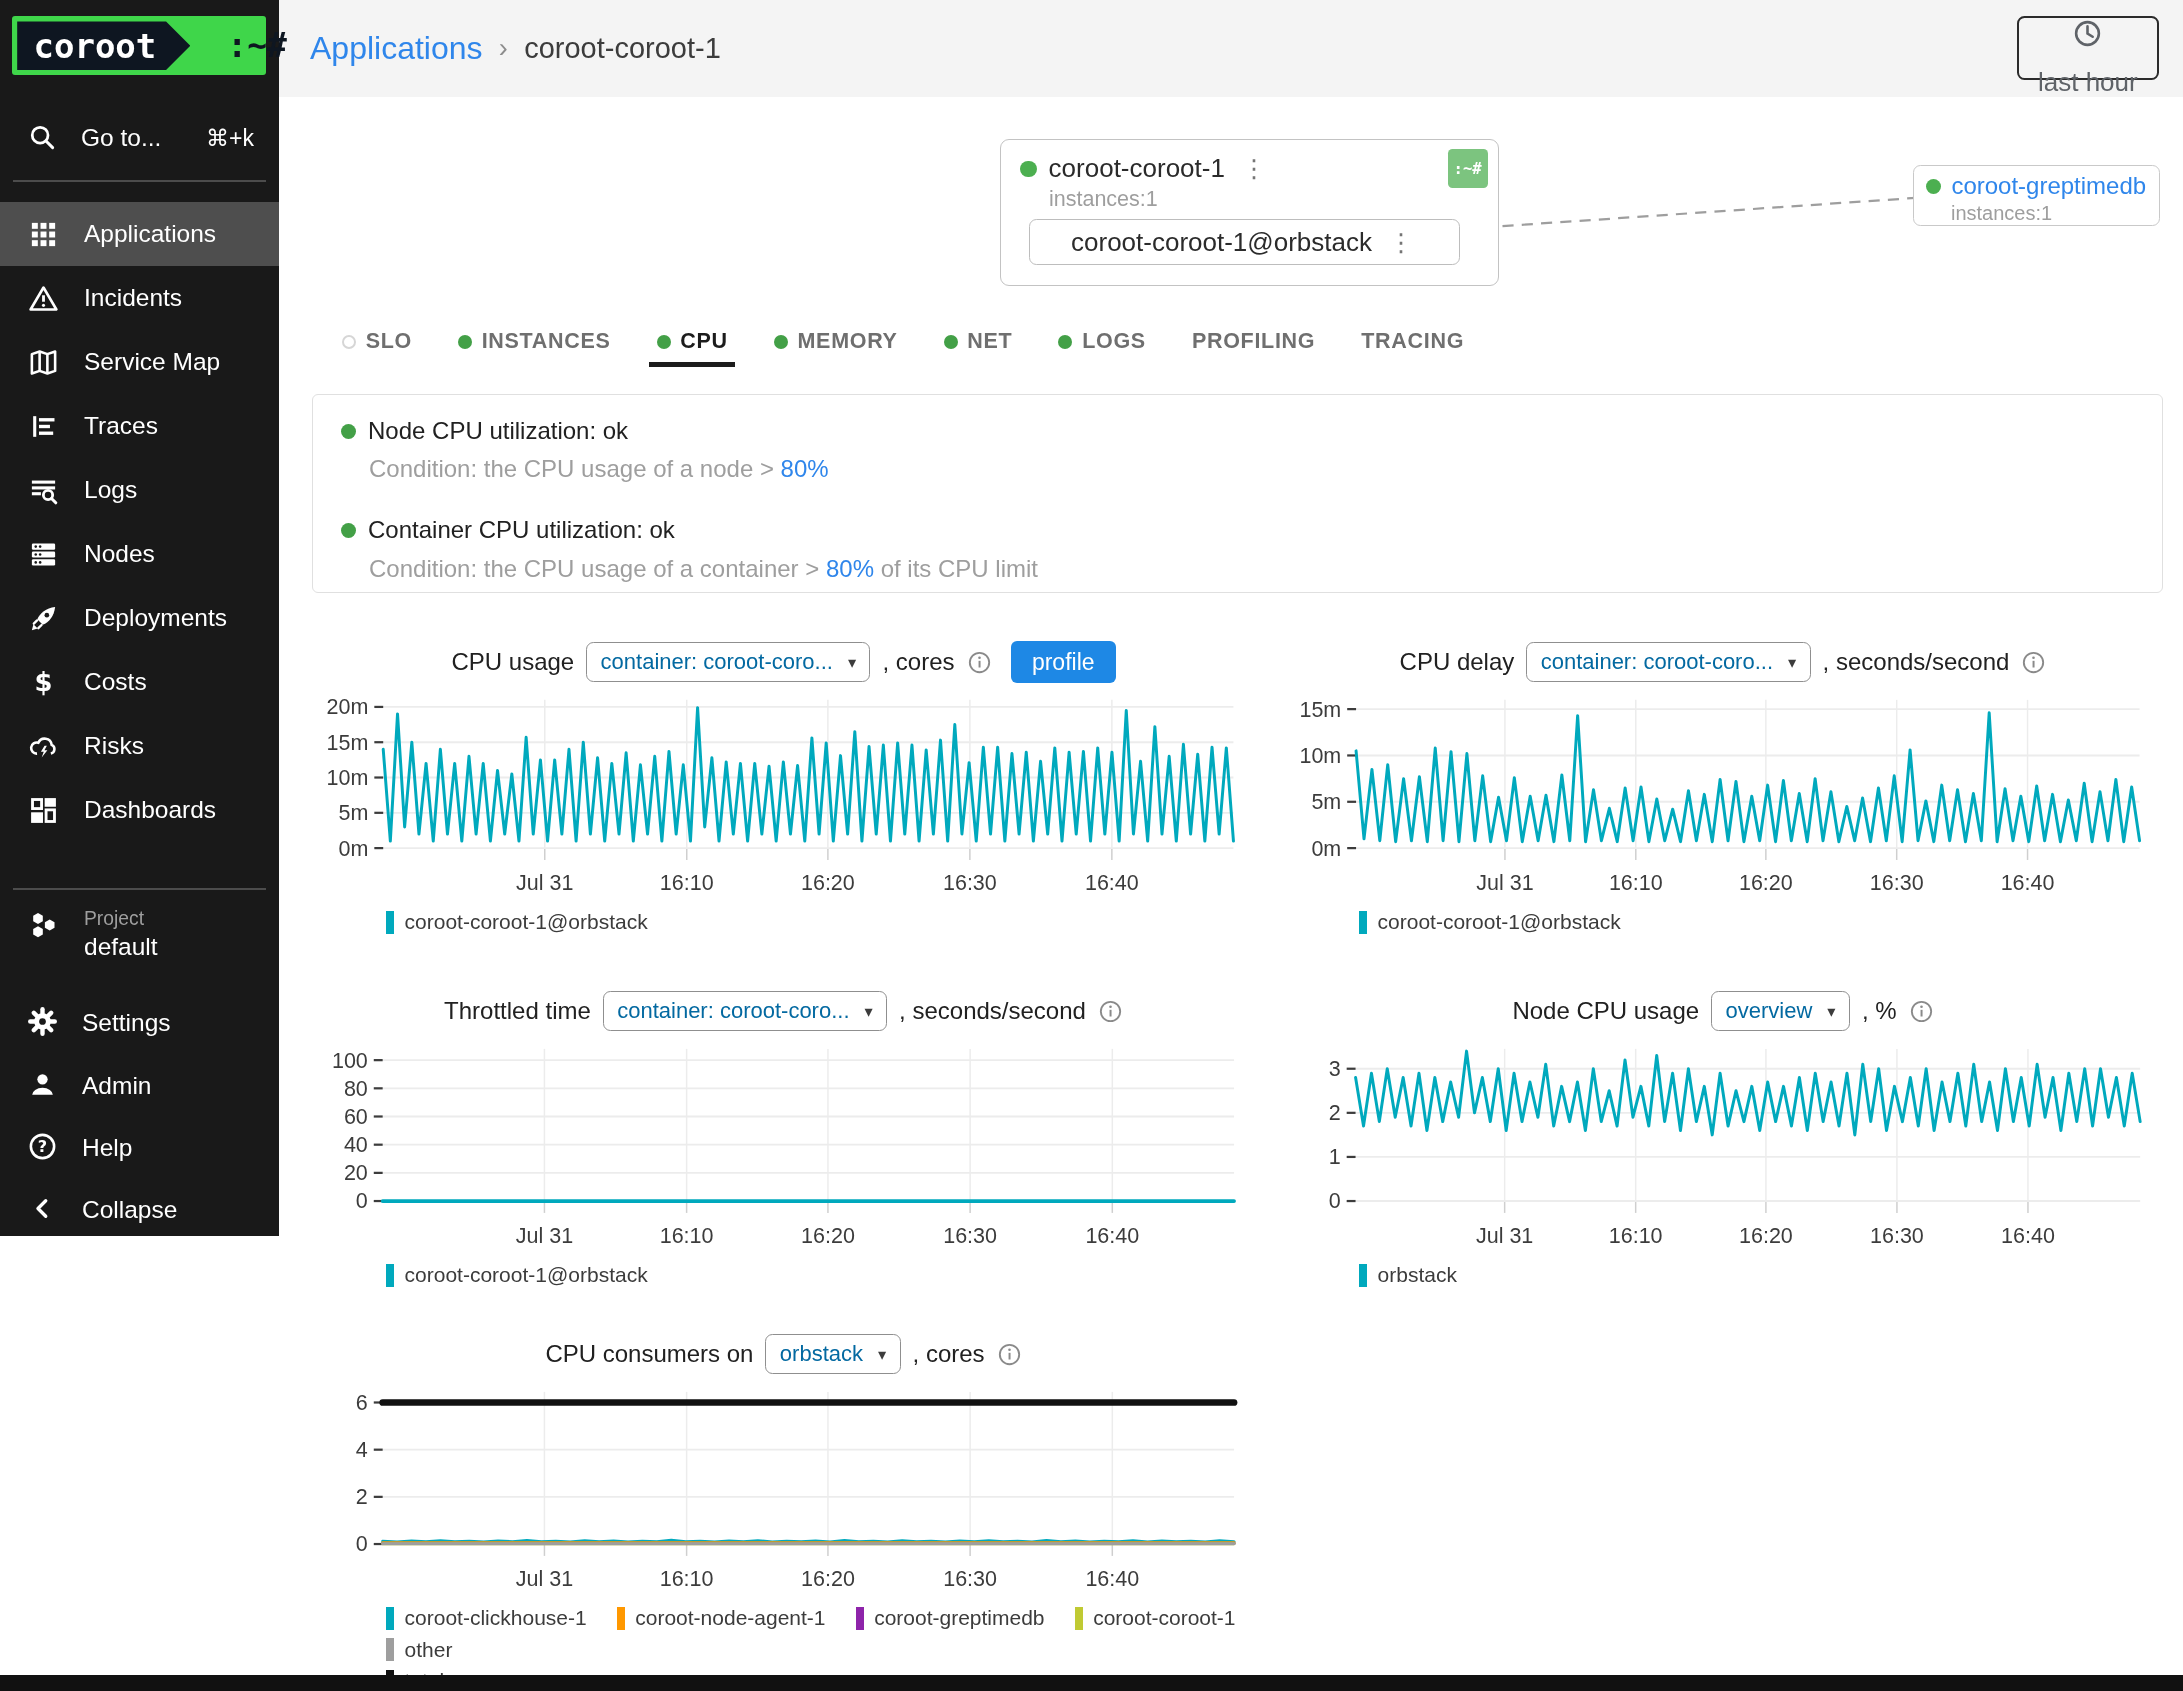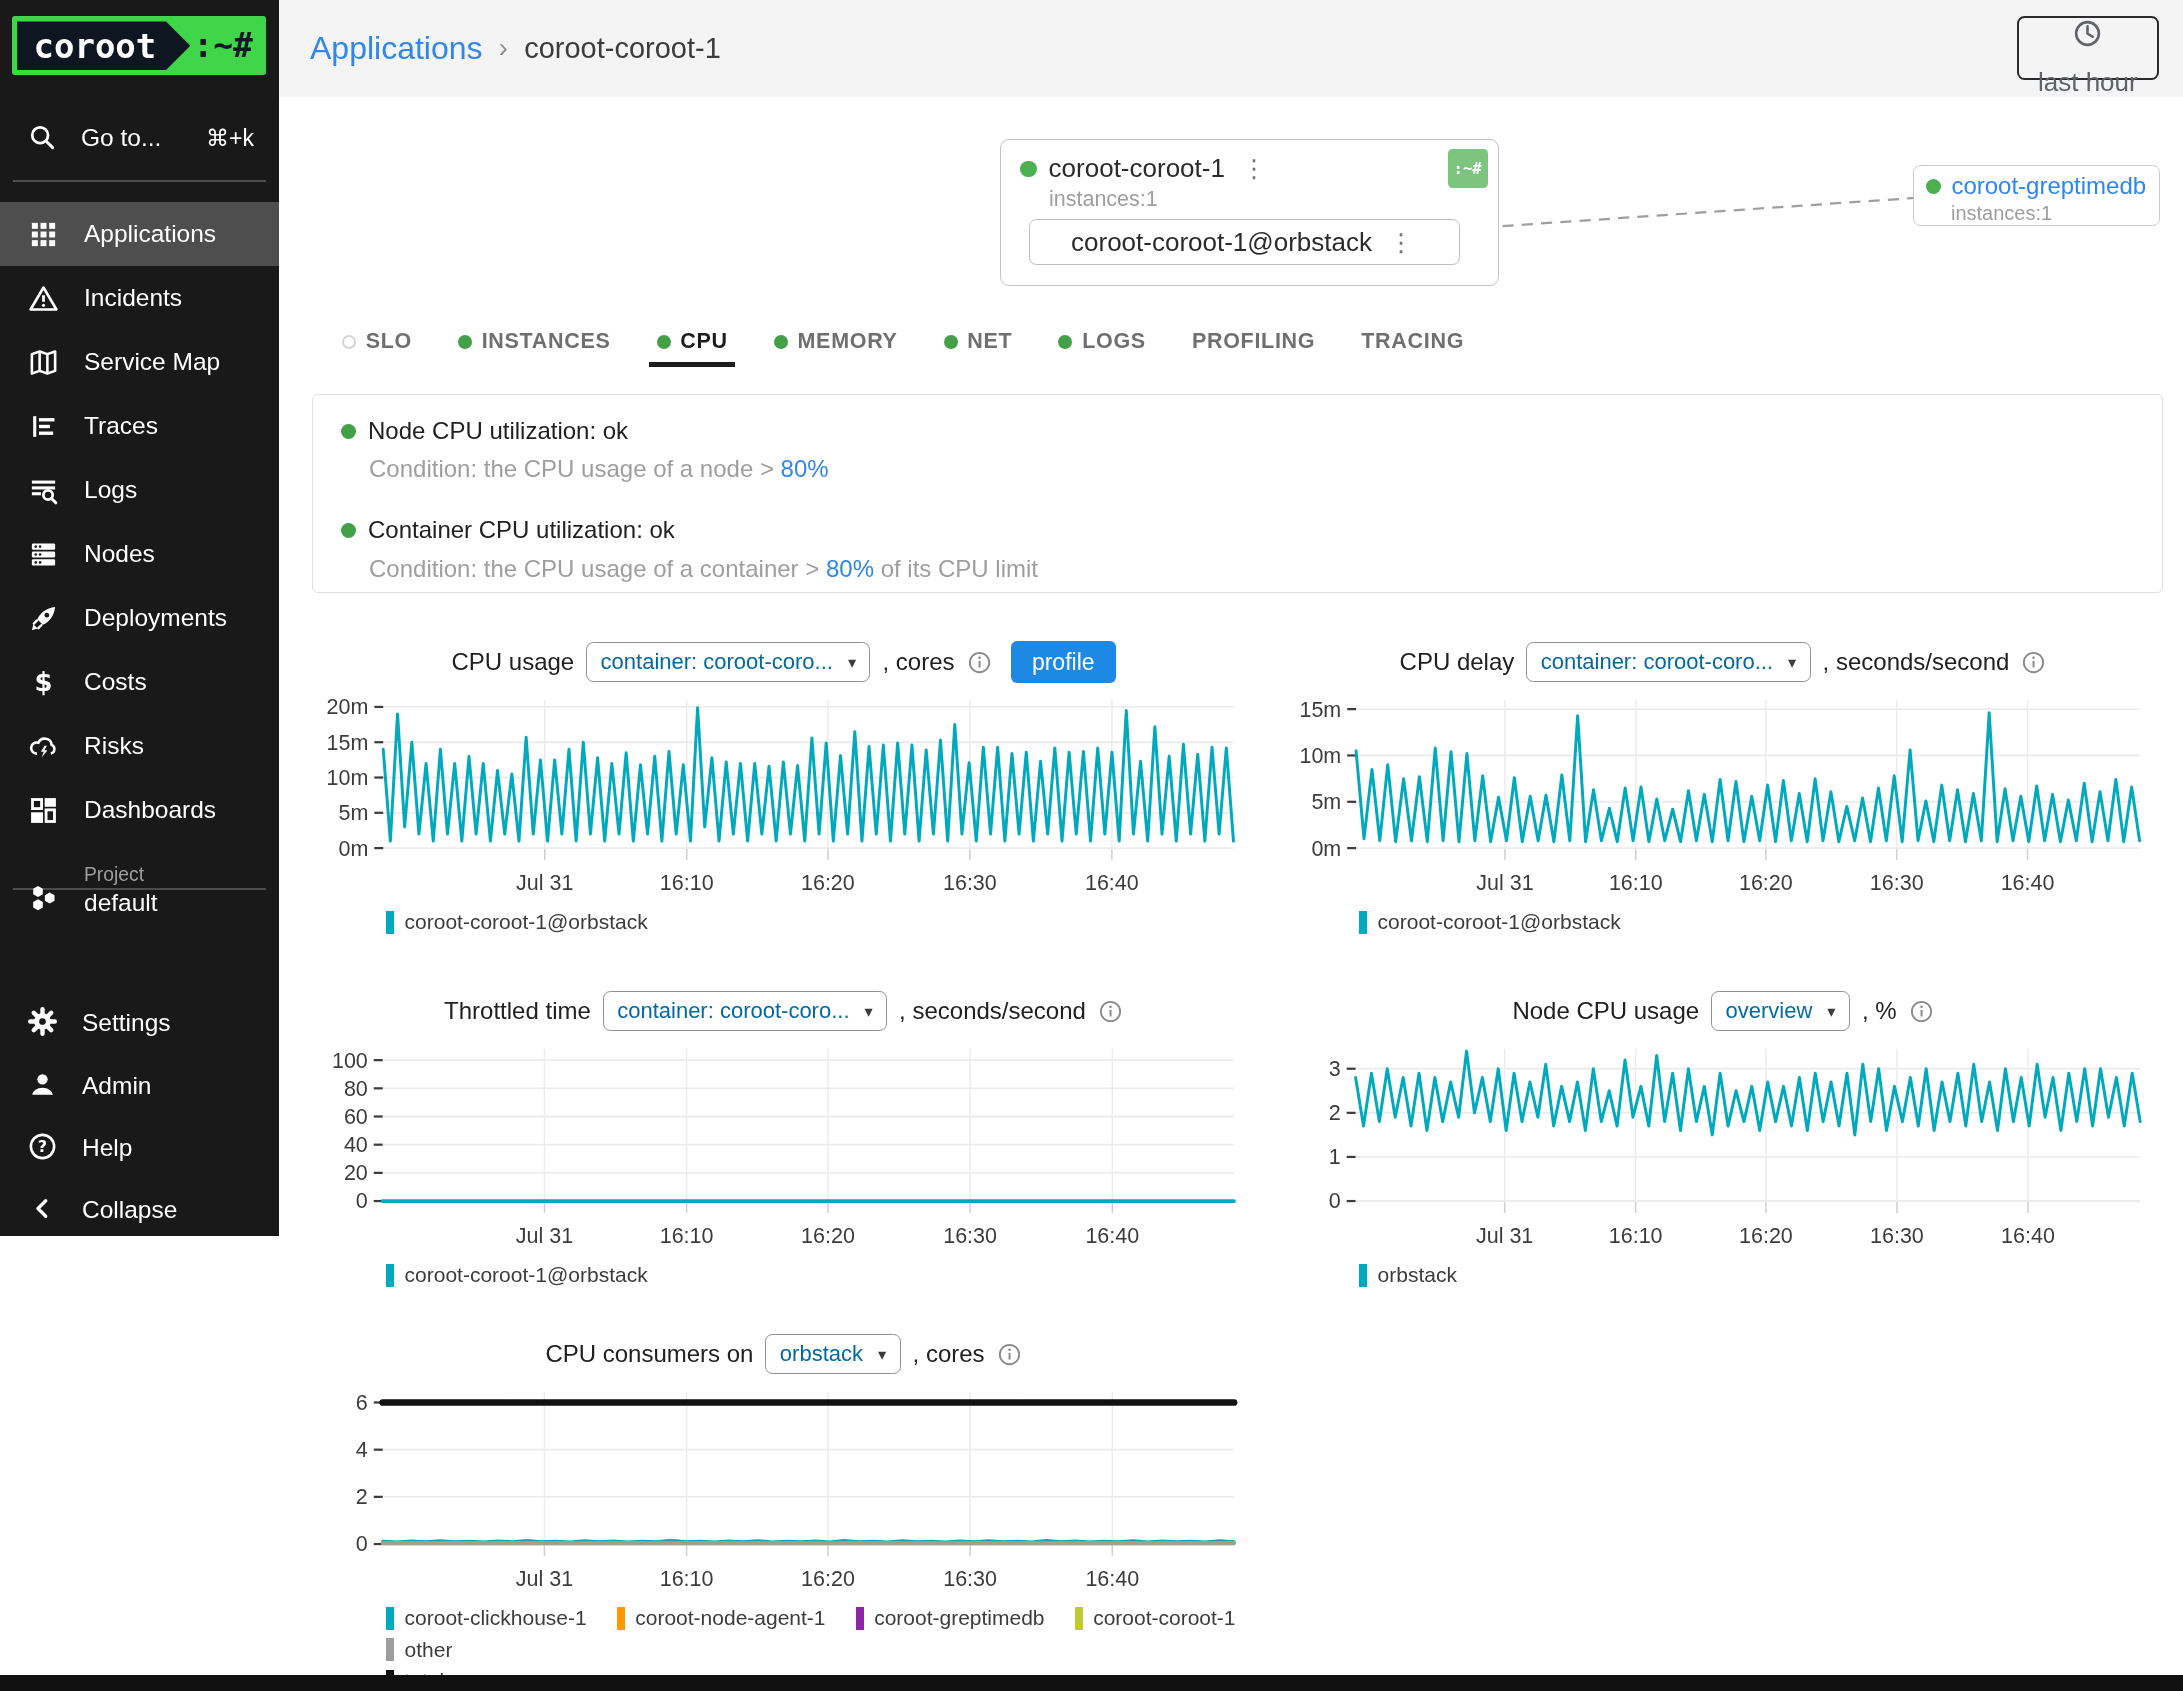--- a/index.html
+++ b/index.html
@@ -1,33 +1,33 @@
 <!DOCTYPE html>
 <html style="font-size:12px"><head>
 <meta charset="utf-8">
 <style>
   * { margin:0; padding:0; box-sizing:border-box; }
   html,body { background:#ffffff; font-family:"Liberation Sans", sans-serif; }
   .page { position:relative; width:2183px; height:1692px; background:#fff; overflow:hidden; }
 
   
   .sidebar { position:absolute; left:0; top:0; width:279px; height:1236px; background:#191919; color:#fff; z-index:5; }
-  .logo { position:absolute; left:12px; top:16.3px; width:254px; height:59px; background:#3fd64a; border-radius:3px; padding:5.2px; display:flex; align-items:stretch; }
+  .logo { position:absolute; left:12px; top:16.3px; width:254px; height:59px; background:#3fd64a; border-radius:3px; padding:5.2px; display:flex; align-items:stretch;gap:34px; }
   .logo-inner { background:#0e1621; color:#fff; font-family:"DejaVu Sans Mono", monospace; font-weight:bold; font-size:34px; display:flex; align-items:center; padding:0 34px 0 16.3px; clip-path:polygon(0 0, 86% 0, 100% 50%, 86% 100%, 0 100%); flex:0 0 auto; }
   .logo-suffix { color:#0e1621; font-family:"DejaVu Sans Mono", monospace; font-weight:bold; font-size:33px; display:flex; align-items:center; padding-left:3px; }
   .goto-row { position:absolute; left:0; top:110px; width:100%; height:56px; display:flex; align-items:center; padding:0 25px 0 27px; cursor:pointer; }
   .goto-row .label { font-size:24.5px; margin-left:24px; color:#fff; }
   .goto-row .shortcut { margin-left:auto; font-size:23px; color:#fff; }
   .side-divider { position:absolute; left:13.4px; right:13.4px; height:1.5px; background:#4c4c4c; }
   .nav { position:absolute; left:0; top:202px; width:100%; }
   .nav-item { display:flex; align-items:center; height:64px; padding:0 15px 0 27px; cursor:pointer; }
   .nav-item.active { background:#4e4e4e; }
   .nav-item .ic { width:33px; display:flex; justify-content:center; }
   .nav-item .nav-label { font-size:24.5px; margin-left:24px; color:#fff; white-space:nowrap; }
-  .project-row { position:absolute; left:0; top:864px; width:100%; display:flex; align-items:flex-end; padding:0 15px 0 27px; cursor:pointer; }
+  .project-row { position:absolute; left:0; top:908px; width:100%; display:flex; align-items:flex-start; padding:0 15px 0 27px; cursor:pointer; }
   .project-text { margin-left:24px; }
   .project-label { font-size:19.3px; color:#9e9e9e; display:block; }
   .project-name { font-size:24.5px; color:#fff; display:block; margin-top:3px; }
   .bottom-item { position:absolute; left:0; width:100%; height:62px; display:flex; align-items:center; padding:0 15px 0 27px; cursor:pointer; }
   .bottom-item .nav-label { font-size:24.5px; margin-left:24px; color:#fff; }
 
   
   .topbar { position:absolute; left:279px; top:0; width:1904px; height:97px; background:#f4f4f4; }
   .breadcrumb { position:absolute; left:31px; top:0; height:97px; display:flex; align-items:center; gap:16.3px; }
   .crumb-root { color:#2f86eb; font-size:32px; cursor:pointer; }

